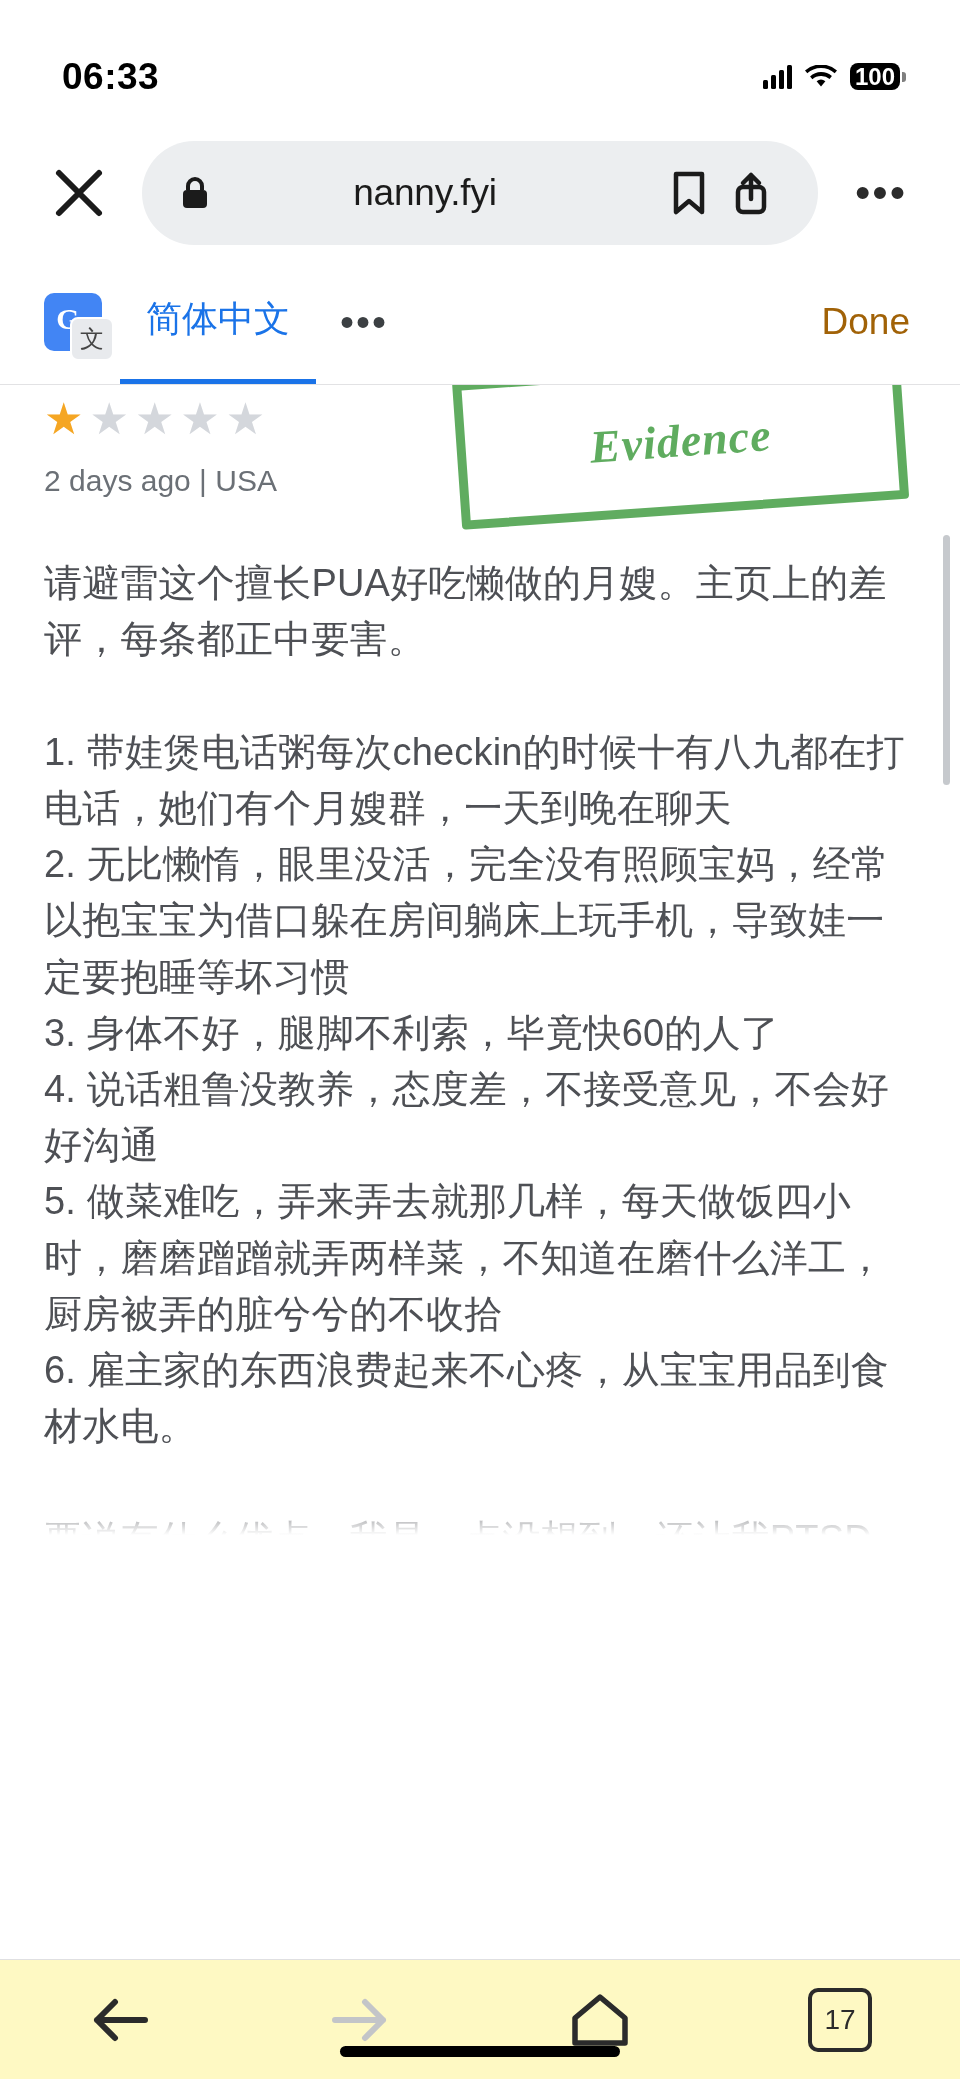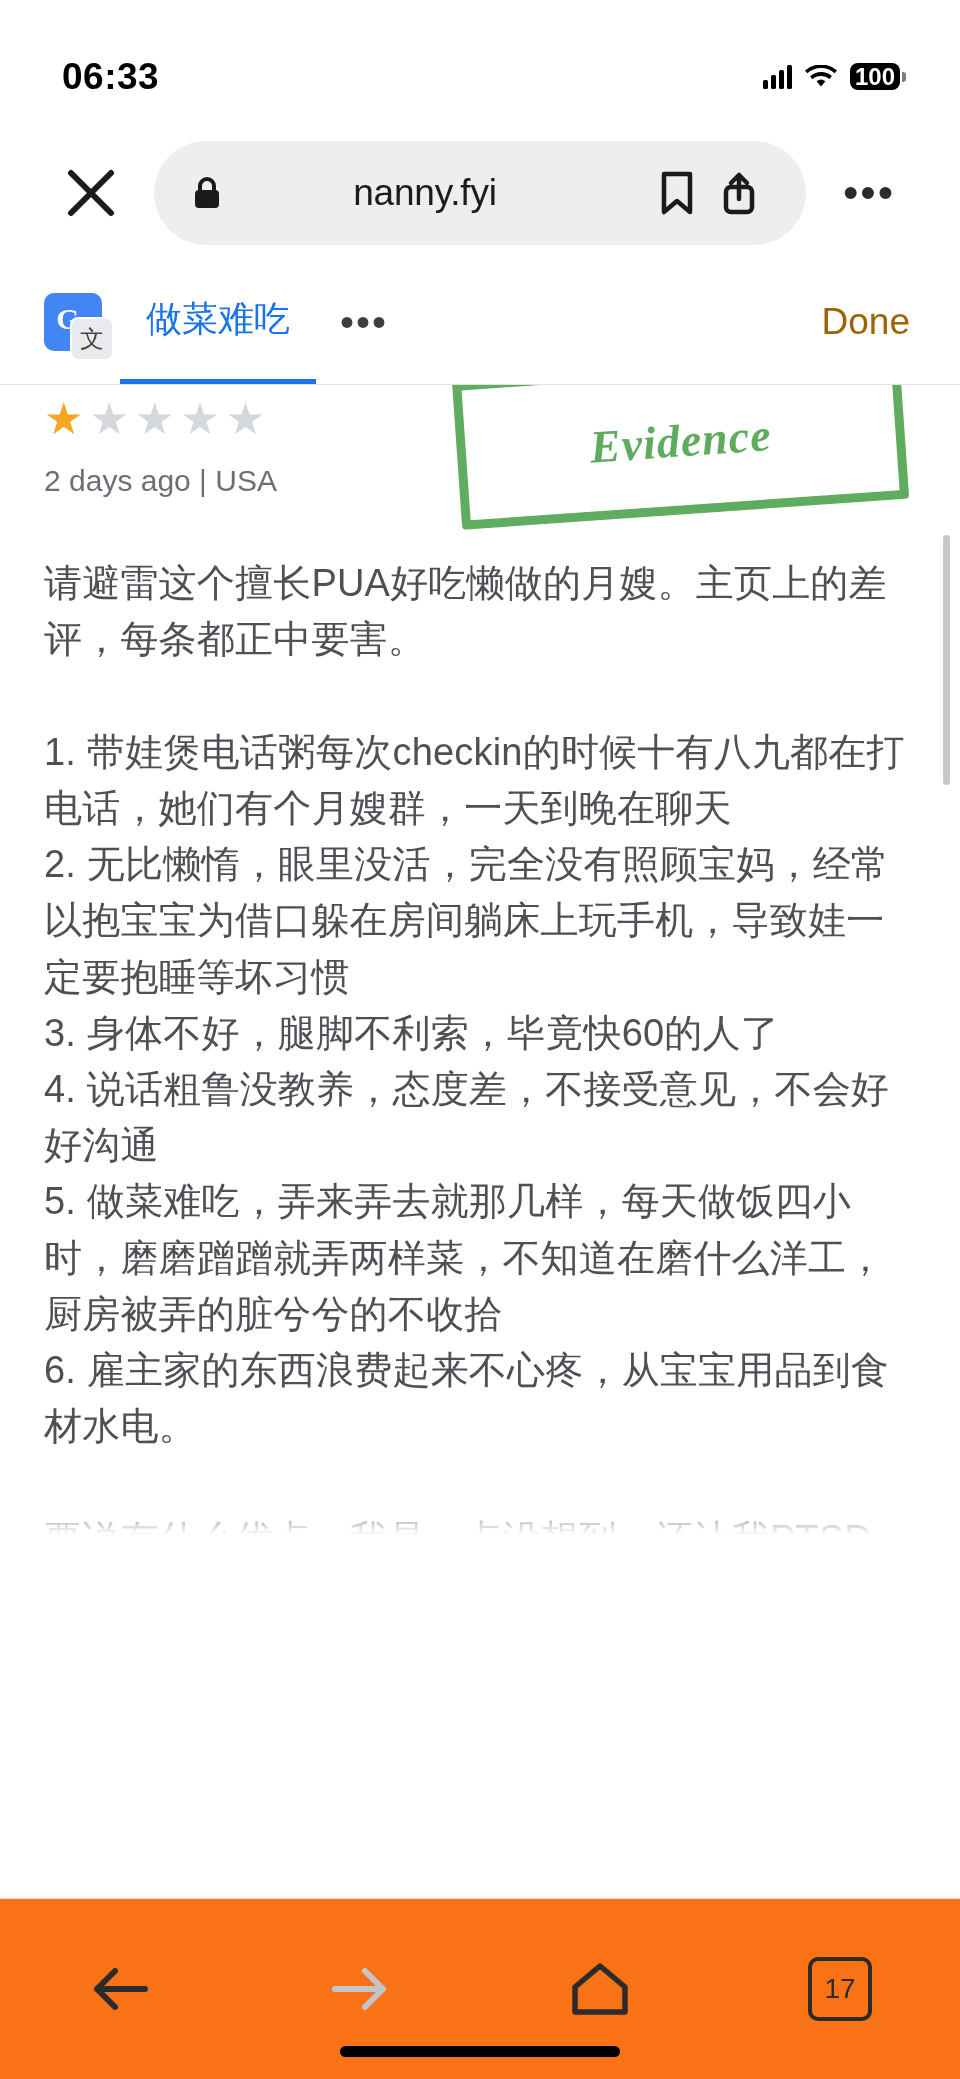--- a/index.html
+++ b/index.html
@@ -78,21 +78,21 @@
     background: #000;
     border-radius: 0 3px 3px 0;
     opacity: .5;
   }
 
   
   .browser-bar {
     height: 135px;
     display: flex;
     align-items: center;
-    padding: 0 56px;
+    padding: 0 44px;
     box-sizing: border-box;
     gap: 16px;
   }
   .close-btn {
     width: 70px;
     height: 70px;
     display: flex;
     align-items: center;
     justify-content: center;
     flex: none;
@@ -286,26 +286,26 @@
     height: 40px;
     background: linear-gradient(to bottom, rgba(255,255,255,0), #fff);
   }
 
   
   .bottom-bar {
     position: absolute;
     left: 0;
     bottom: 0;
     width: 960px;
-    height: 181px;
+    height: 120px;
     border-top: 1px solid #e0e0e2;
     display: flex;
     align-items: center;
     box-sizing: border-box;
-    background: #f97316;
+    background: #fef9c3;
   }
   .bb-item {
     flex: 1;
     display: flex;
     align-items: center;
     justify-content: center;
   }
   .tab-count {
     width: 56px;
     height: 56px;
@@ -379,21 +379,21 @@
   </div>
 
   <div class="more-btn">•••</div>
 </div>
 
 <div class="translate-bar">
   <div class="gt-logo">
     <span class="g">G</span>
     <span class="cn">文</span>
   </div>
-  <div class="lang-tab active">做菜难吃</div>
+  <div class="lang-tab active">简体中文</div>
   <div class="tab-dots">•••</div>
   <div class="done-btn">Done</div>
 </div>
 
 <div class="page">
 
   <div class="review-head">
     <div class="stars"><span class="star-on">★</span><span class="star-off">★</span><span class="star-off">★</span><span class="star-off">★</span><span class="star-off">★</span></div>
     <div class="meta">2 days ago | USA</div>
 

